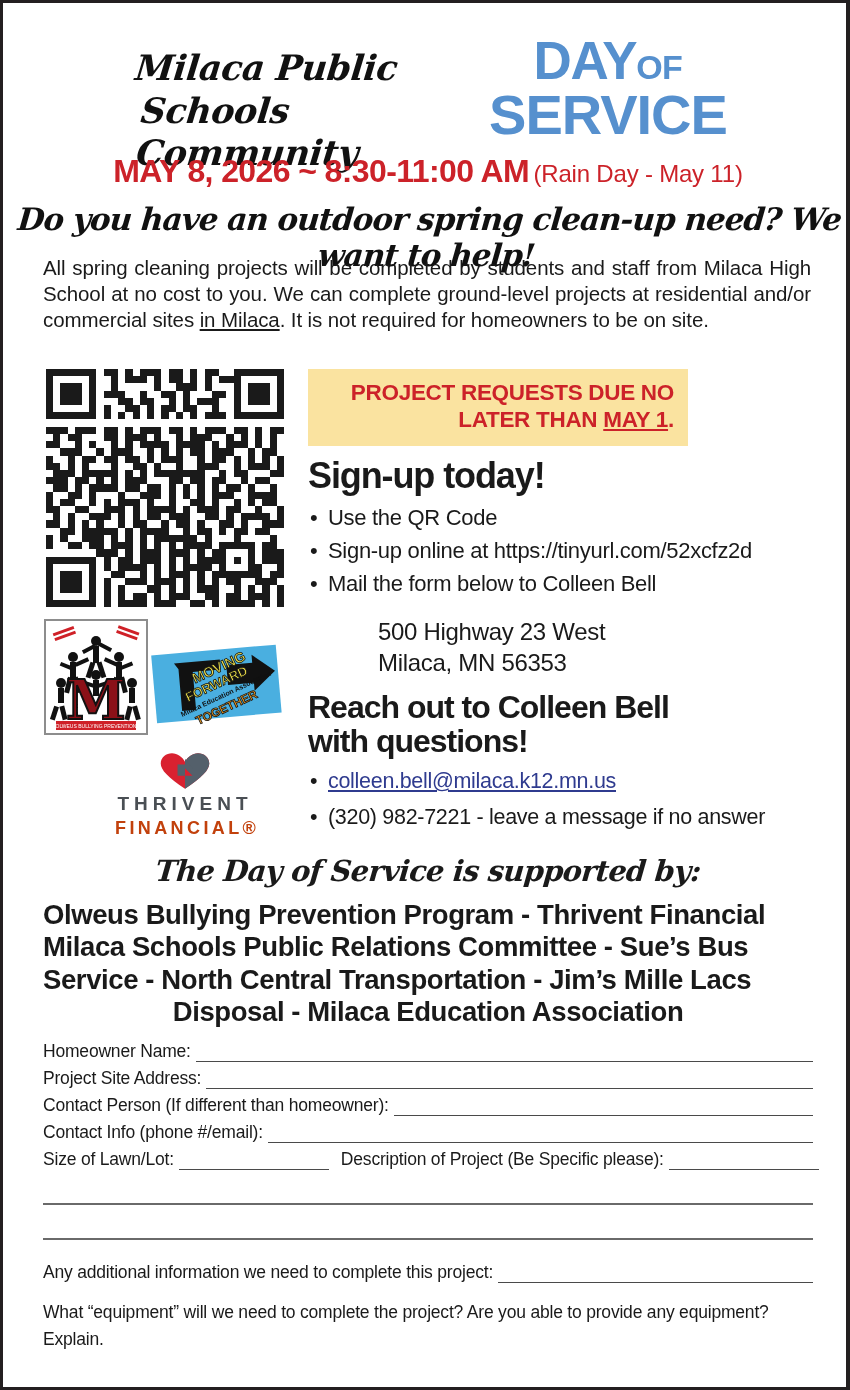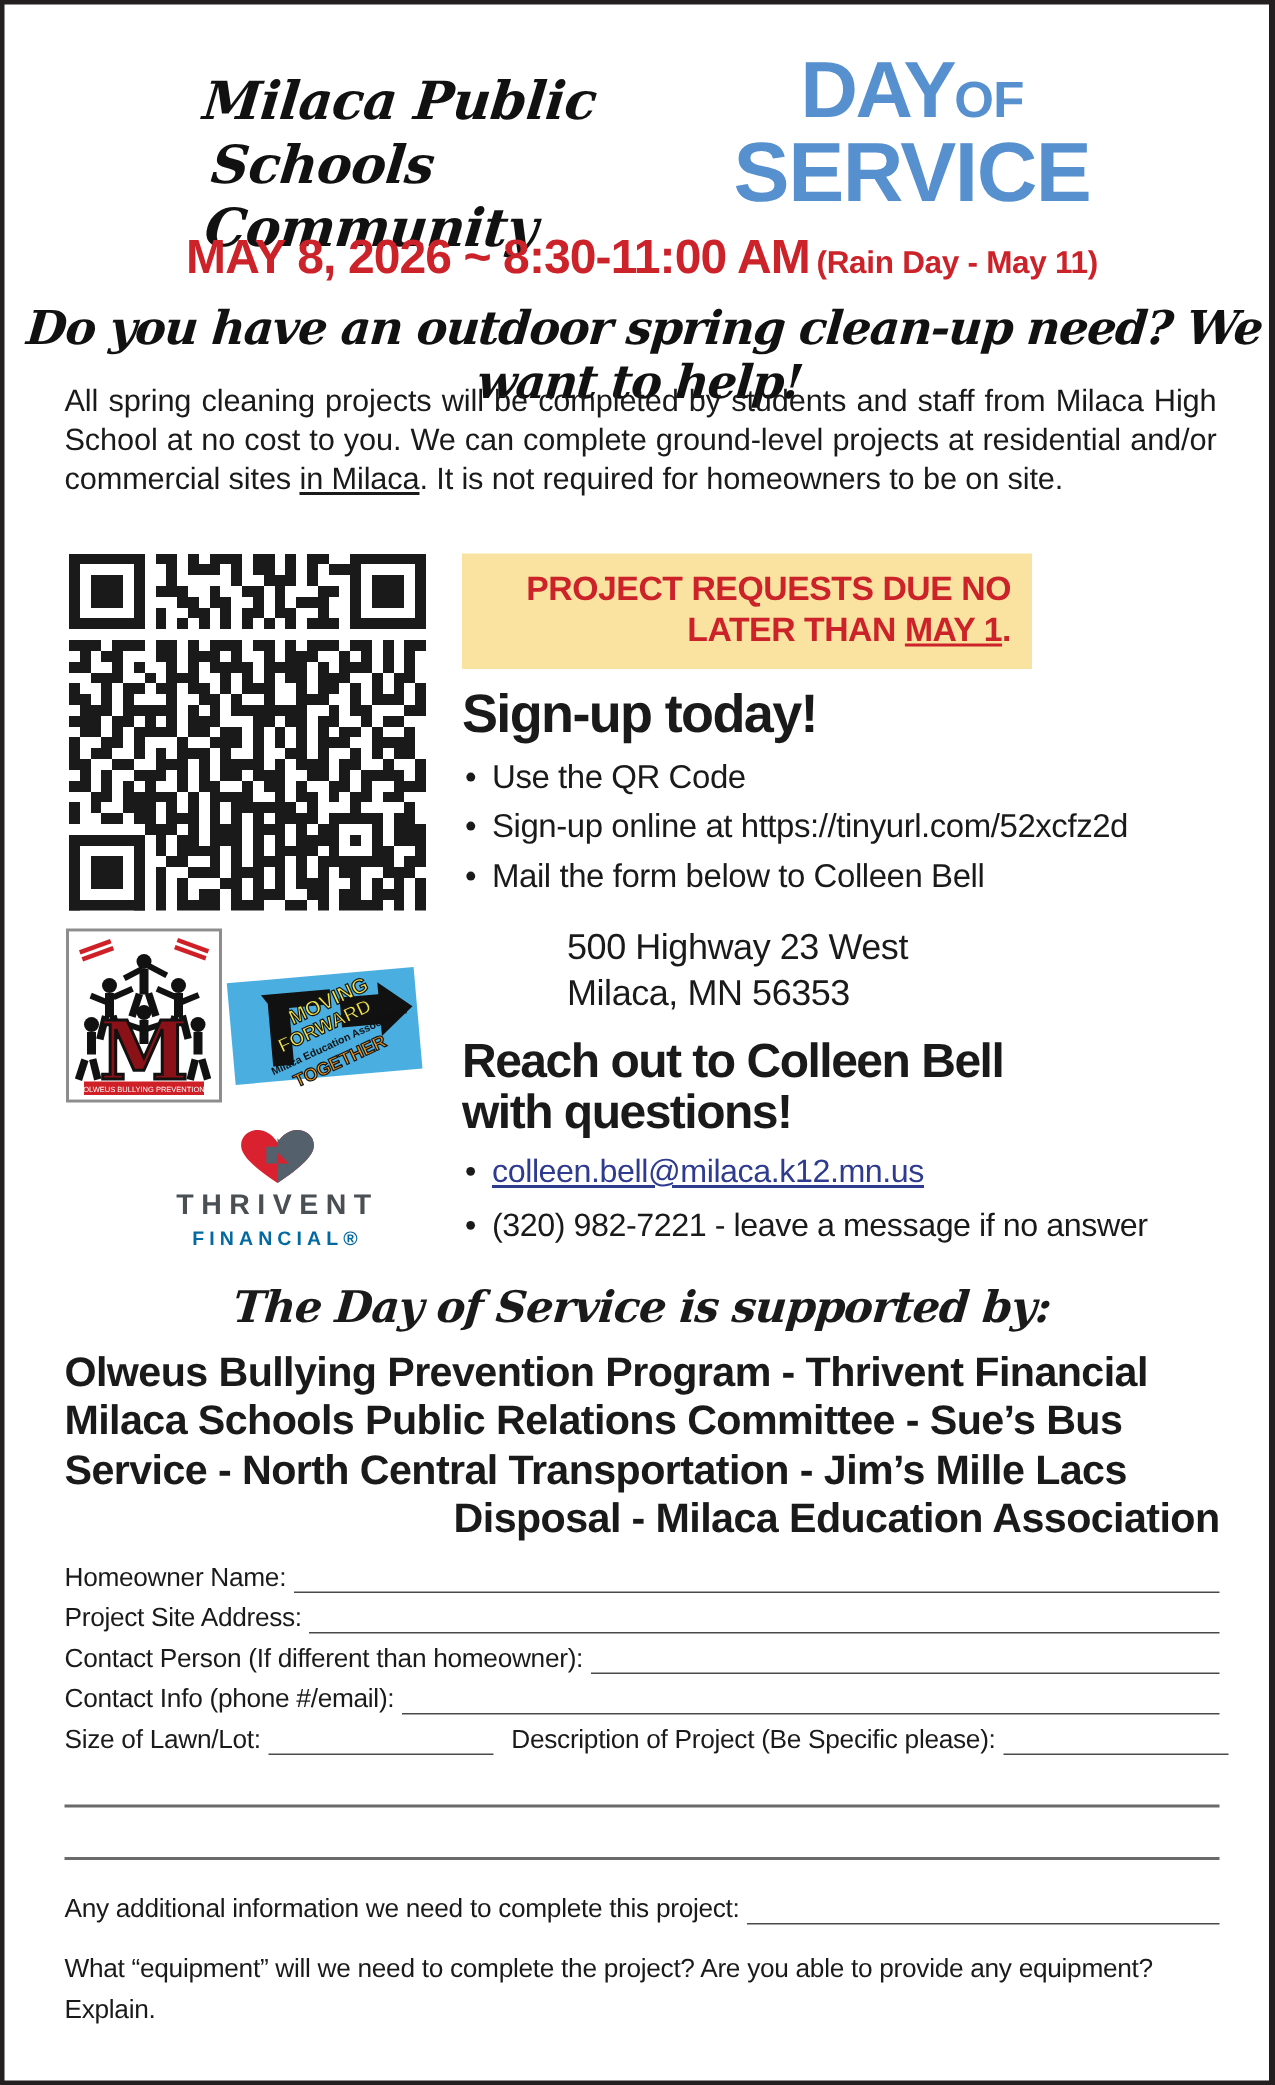--- a/index.html
+++ b/index.html
@@ -49,21 +49,21 @@
     letter-spacing:-1px;display:block;margin-top:2px;
   }
 
   .datebar{
     position:absolute;left:0;top:150px;width:850px;text-align:center;
   }
   .datebar .big{
     font-weight:700;font-size:32px;letter-spacing:-0.6px;
   }
   .datebar .small{
-    font-weight:700;font-size:21px;letter-spacing:-0.2px;
+    font-weight:400;font-size:24px;letter-spacing:-0.2px;
   }
 
   .tagline{
     position:absolute;left:0;top:198px;width:850px;text-align:center;
     font-family:"DejaVu Serif", serif;
     font-style:italic;font-weight:700;
     font-size:31px;letter-spacing:-1px;
     color:#111;
     transform:skewX(-5deg);
   }
@@ -95,22 +95,22 @@
   .logo-thrivent{
     position:absolute;left:85px;top:748px;width:140px;height:86px;
     text-align:center;
     margin-left:27px;
   }
   .thr-name{
     font-size:19px;font-weight:700;letter-spacing:5px;
     color:#4a4f54;margin-top:2px;
   }
   .thr-sub{
-    font-size:13px;font-weight:700;letter-spacing:3.4px;
-    color:#0369a1;margin-top:3px;
+    font-size:18px;font-weight:700;letter-spacing:3.4px;
+    color:#c2410c;margin-top:3px;
   }
 
   
   .due-box{
     position:absolute;left:305px;top:366px;width:380px;
     box-sizing:border-box;
     background:#fae3a0;
     padding:10px 14px 12px 14px;
     text-align:right;
   }
@@ -159,21 +159,21 @@
     font-style:italic;font-weight:700;
     font-size:29px;letter-spacing:-0.8px;
     transform:skewX(-5deg);
   }
   .support-list{
     position:absolute;left:40px;top:896px;width:770px;
     font-weight:700;font-size:27.5px;line-height:1.18;
     text-align:justify;
     letter-spacing:-0.4px;
   }
-  .support-list .lastline{text-align:right;}
+  .support-list .lastline{text-align:center;}
 
   
   .form{
     position:absolute;left:40px;top:1032px;width:770px;
     font-size:17.5px;
     letter-spacing:-0.2px;
   }
   .frow{
     display:flex;align-items:flex-end;
     height:27px;

